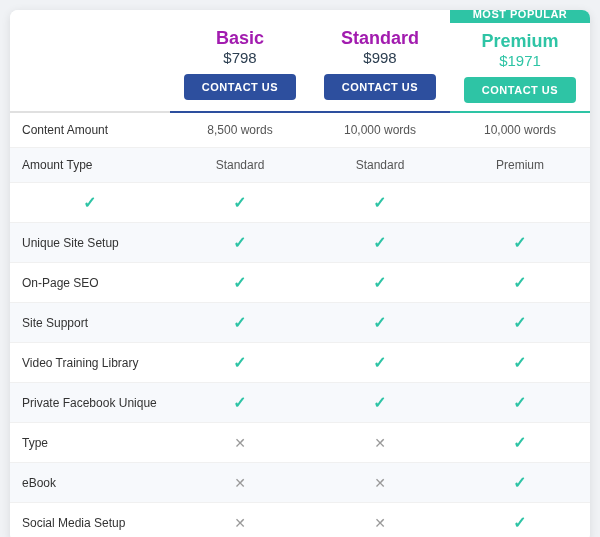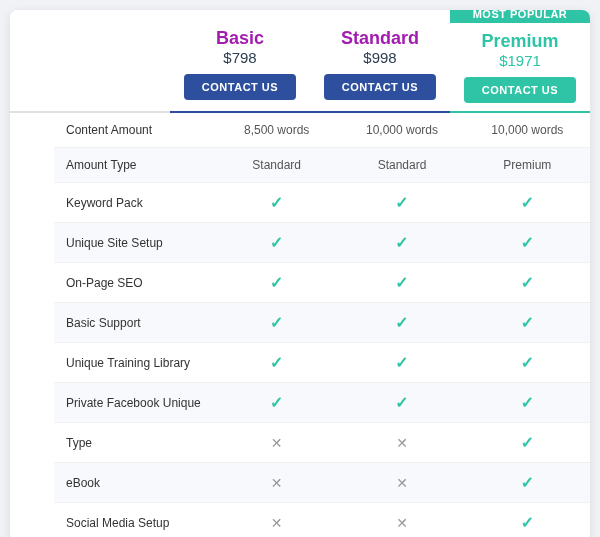--- a/index.html
+++ b/index.html
@@ -93,21 +93,20 @@
     .divider-cell.blue {
       border-bottom: 2px solid #2d4f9e;
     }
     .divider-cell.premium {
       border-bottom: 2px solid #2ec4a5;
     }
     .feature-row {
       display: grid;
       grid-template-columns: 160px 1fr 1fr 1fr;
       border-bottom: 1px solid #f0f0f0;
-      margin-left: 44px;
     }
     .feature-row:nth-child(even) {
       background: #f7f9fc;
     }
     .feature-label {
       font-size: 12px;
       color: #333;
       padding: 10px 12px;
       display: flex;
       align-items: center;
@@ -170,21 +169,20 @@
         <div class="feature-value">10,000 words</div>
         <div class="feature-value">10,000 words</div>
       </div>
       <div class="feature-row">
         <div class="feature-label">Amount Type</div>
         <div class="feature-value">Standard</div>
         <div class="feature-value">Standard</div>
         <div class="feature-value">Premium</div>
       </div>
       <div class="feature-row">
-        <div class="feature-label">Keyword Pack</div>
         <div class="feature-value">
           <span class="check-icon">✓</span>
         </div>
         <div class="feature-value">
           <span class="check-icon">✓</span>
         </div>
         <div class="feature-value">
           <span class="check-icon">✓</span>
         </div>
       </div>
@@ -206,33 +204,33 @@
           <span class="check-icon">✓</span>
         </div>
         <div class="feature-value">
           <span class="check-icon">✓</span>
         </div>
         <div class="feature-value">
           <span class="check-icon">✓</span>
         </div>
       </div>
       <div class="feature-row">
-        <div class="feature-label">Basic Support</div>
-        <div class="feature-value">
-          <span class="check-icon">✓</span>
-        </div>
-        <div class="feature-value">
-          <span class="check-icon">✓</span>
-        </div>
-        <div class="feature-value">
-          <span class="check-icon">✓</span>
-        </div>
-      </div>
-      <div class="feature-row">
-        <div class="feature-label">Unique Training Library</div>
+        <div class="feature-label">Site Support</div>
+        <div class="feature-value">
+          <span class="check-icon">✓</span>
+        </div>
+        <div class="feature-value">
+          <span class="check-icon">✓</span>
+        </div>
+        <div class="feature-value">
+          <span class="check-icon">✓</span>
+        </div>
+      </div>
+      <div class="feature-row">
+        <div class="feature-label">Video Training Library</div>
         <div class="feature-value">
           <span class="check-icon">✓</span>
         </div>
         <div class="feature-value">
           <span class="check-icon">✓</span>
         </div>
         <div class="feature-value">
           <span class="check-icon">✓</span>
         </div>
       </div>

